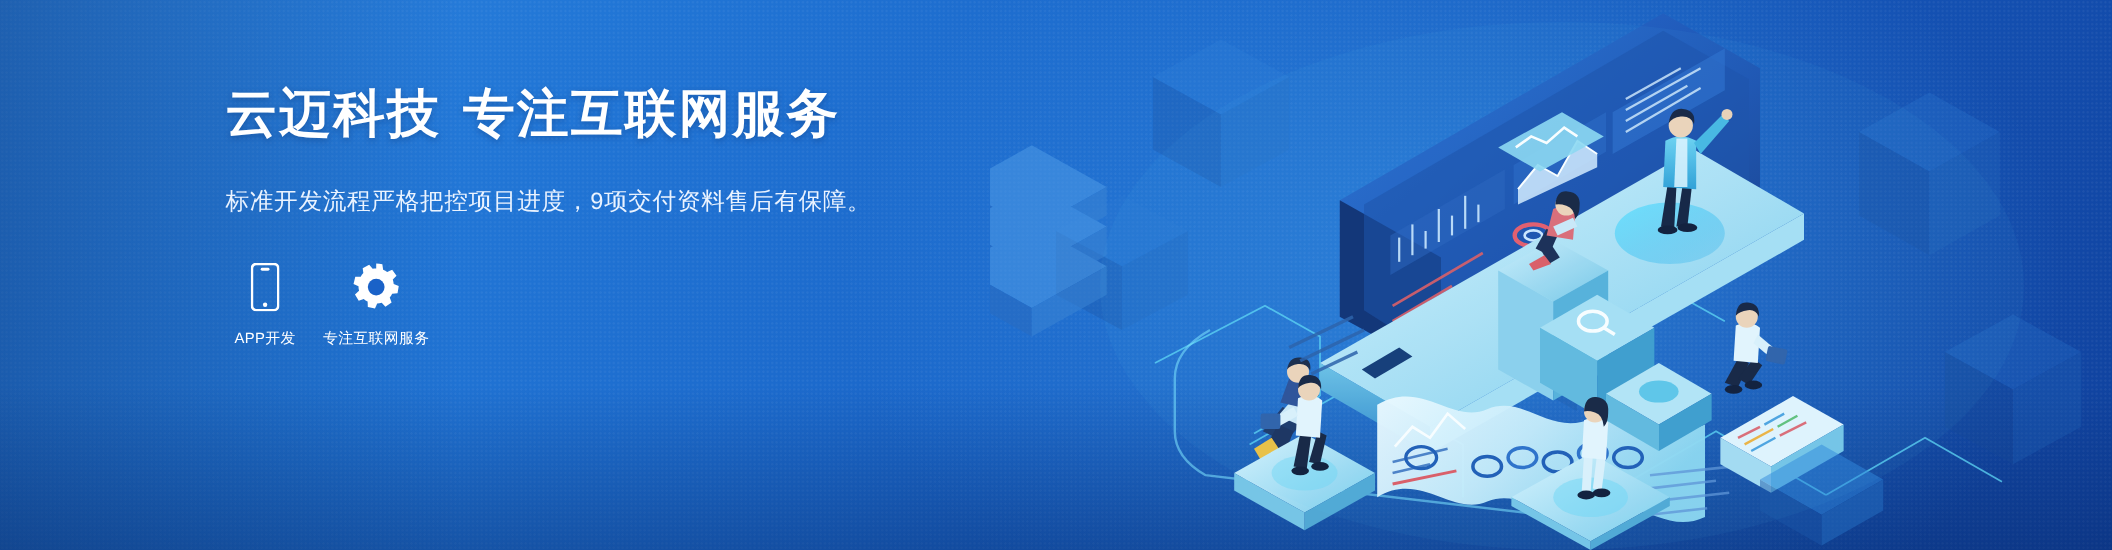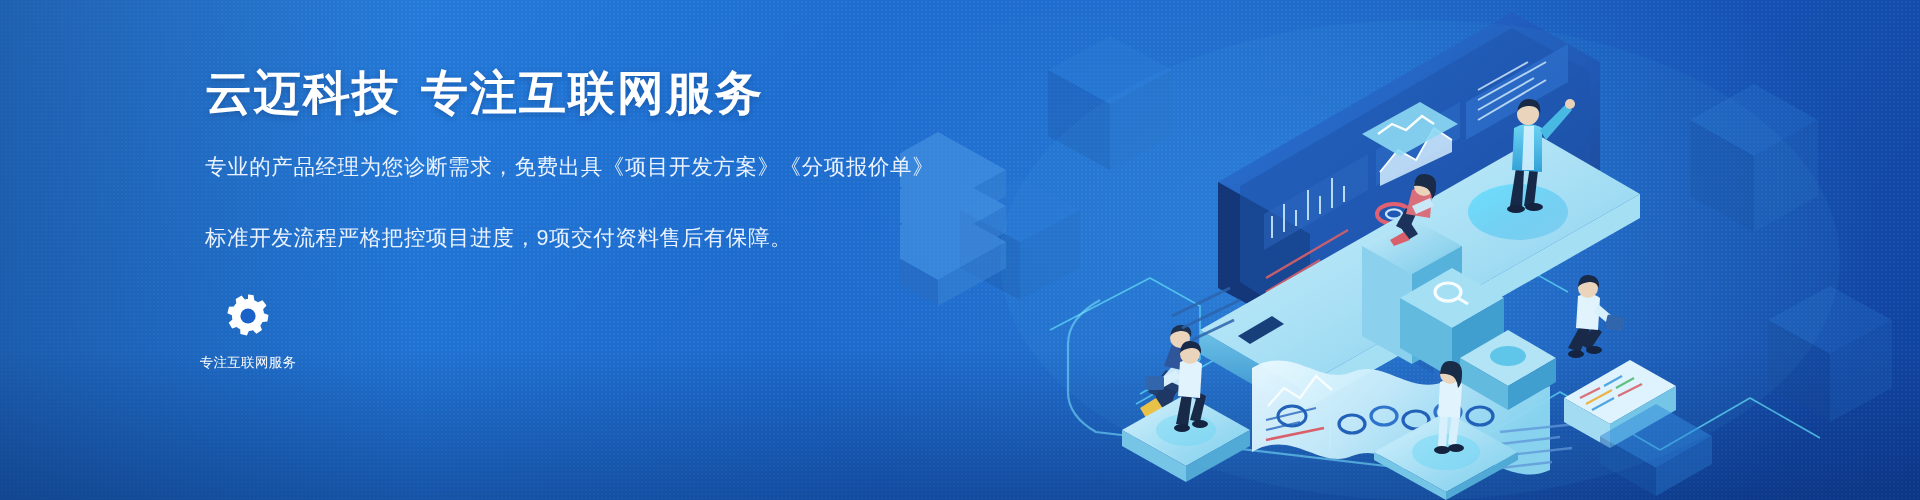--- a/index.html
+++ b/index.html
@@ -28,21 +28,21 @@
     background:linear-gradient(90deg,rgba(8,44,110,.42),rgba(8,44,110,0));
     pointer-events:none;
   }
   .vignette-b{
     position:absolute;left:0;bottom:0;width:100%;height:150px;
     background:linear-gradient(0deg,rgba(7,38,98,.38),rgba(7,38,98,0));
     pointer-events:none;
   }
 
   
-  .content{position:absolute;left:205px;top:66px;width:700px;z-index:6;}
+  .content{position:absolute;left:205px;top:76px;width:700px;z-index:6;}
   .headline{
     font-size:47px;font-weight:bold;color:#ffffff;letter-spacing:2px;
     line-height:1.15;margin:0 0 30px 0;white-space:nowrap;
     text-shadow:0 2px 6px rgba(0,30,80,.28);
   }
   .headline .gap{display:inline-block;width:20px;}
   .sub{
     font-size:21.5px;color:#eaf3ff;line-height:1.62;letter-spacing:.6px;
     margin:0;white-space:nowrap;font-weight:400;
   }
@@ -415,24 +415,34 @@
     </svg>
   </div>
 
   <div class="vignette-l"></div>
   <div class="vignette-b"></div>
 
   <div class="content">
 
     <h1 class="headline"><span>云迈科技</span><span class="gap"></span><span>专注互联网服务</span></h1>
 
-    <p class="sub"><span>专业的产品经理为您诊断需求，免费出具《项目开发方案》《分项报价单》</span><span class="l2">标准开发流程严格把控项目进度，9项交付资料售后有保障。</span></p>
+    <p class="sub"><span class="l2">标准开发流程严格把控项目进度，9项交付资料售后有保障。</span></p>
 
     <div class="icons">
 
+      <div class="icon-item">
+        <span class="icon-glyph">
+          <svg width="26" height="44" viewBox="0 0 26 44" xmlns="http://www.w3.org/2000/svg">
+            <rect x="1" y="1" width="24" height="42" rx="4" fill="none" stroke="#ffffff" stroke-width="2.4"></rect>
+            <rect x="9" y="4.5" width="8" height="2.6" rx="1.3" fill="#ffffff"></rect>
+            <circle cx="13" cy="38" r="2" fill="#ffffff"></circle>
+          </svg>
+        </span>
+        <span class="icon-label">APP开发</span>
+      </div>
 
 
 
 
       <div class="icon-item w-wide">
         <span class="icon-glyph">
           <svg width="44" height="44" viewBox="0 0 44 44" xmlns="http://www.w3.org/2000/svg">
             <path d="M22 0.5c2 0 3.8.3 5.6.8l.7 4.9c1.3.5 2.6 1.2 3.7 2l4.5-2 4 5.4-3.4 3.6c.4 1.3.7 2.6.8 4
                      l4.6 1.8-1.1 6.6-4.9.4c-.6 1.3-1.3 2.5-2.2 3.5l1.7 4.6-5.6 3.7-3.4-3.6c-1.3.4-2.7.6-4.1.7
                      l-2 4.6-6.5-1.4-.2-4.9c-1.3-.6-2.5-1.4-3.5-2.3l-4.6 1.6-3.4-5.8 3.7-3.3c-.3-1.3-.5-2.7-.5-4.1

